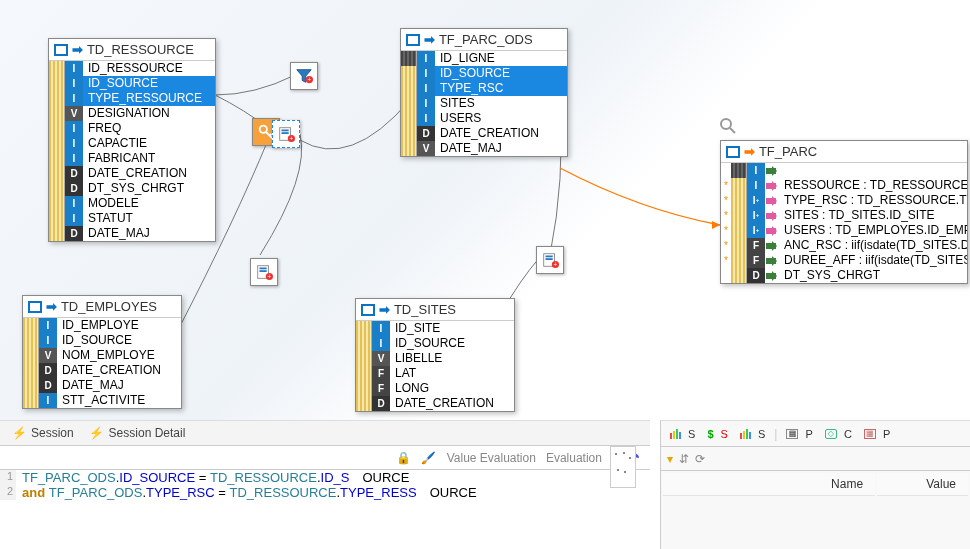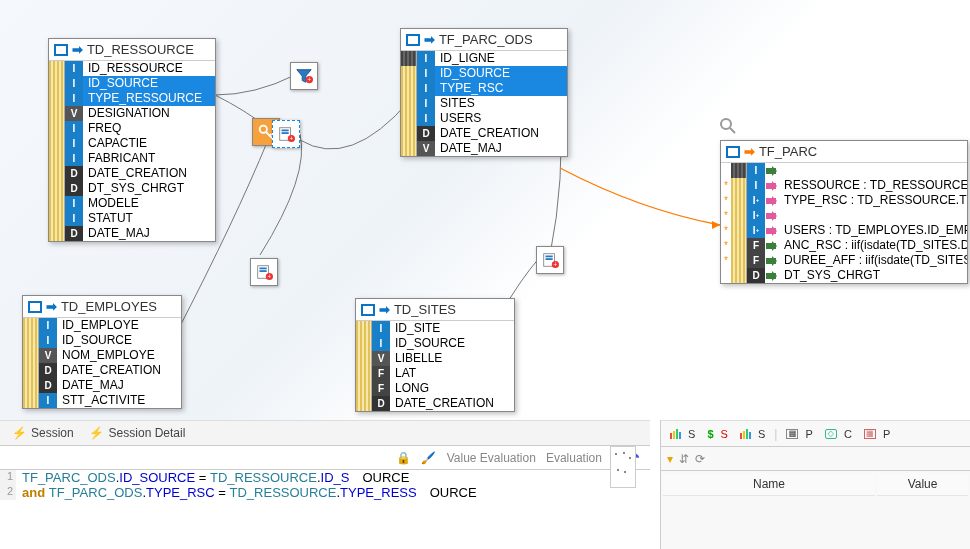--- a/index.html
+++ b/index.html
@@ -174,21 +174,21 @@
 .right-tools {
   height: 24px;
   display: flex; align-items: center; gap: 6px;
   padding: 0 6px;
   border-bottom: 1px solid #ccc;
 }
 .val-table {
   width: 100%;
 }
 .val-table th {
-  text-align: center;
+  text-align: right;
   font-weight: normal;
   font-size: 12px;
   padding: 4px 12px;
   color: #333;
   border-bottom: 1px solid #e5e5e5;
   background: #fafafa;
 }
 .minimap {
   position: absolute;
   top: 446px; left: 610px;
@@ -456,20 +456,21 @@
       <div class="row">
           <span class="star">*</span>
           <span class="handle"></span>
           <span class="typecell Iplus">I<sup style="font-size:6px">+</sup></span>
           <span class="porticon">
             <svg>
               <rect x="0" y="2" width="10" height="6" fill="#e05aa0"></rect>
               <path d="M6 0 l5 5 l-5 5 Z" fill="#e05aa0"></path>
             </svg>
           </span>
+          <span class="col-name">SITES : TD_SITES.ID_SITE</span>
         </div>
       <div class="row">
           <span class="star">*</span>
           <span class="handle"></span>
           <span class="typecell Iplus">I<sup style="font-size:6px">+</sup></span>
           <span class="porticon">
             <svg>
               <rect x="0" y="2" width="10" height="6" fill="#e05aa0"></rect>
               <path d="M6 0 l5 5 l-5 5 Z" fill="#e05aa0"></path>
             </svg>

